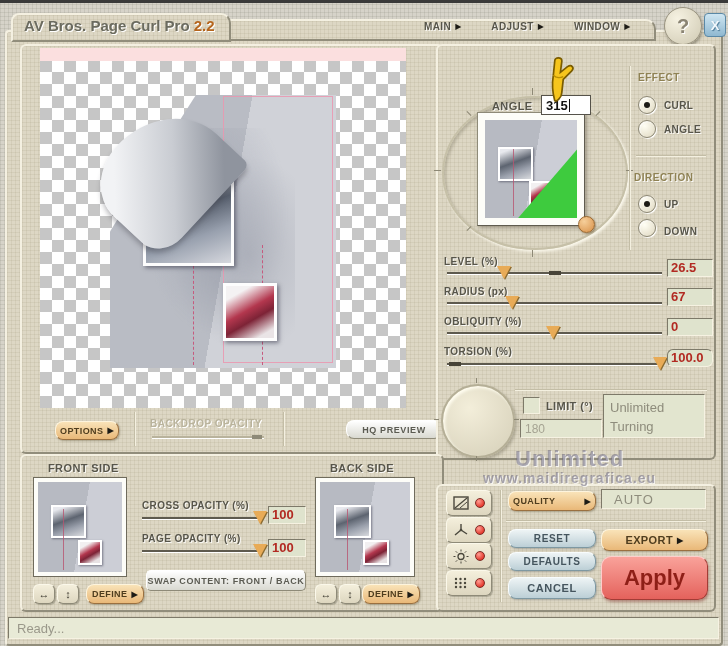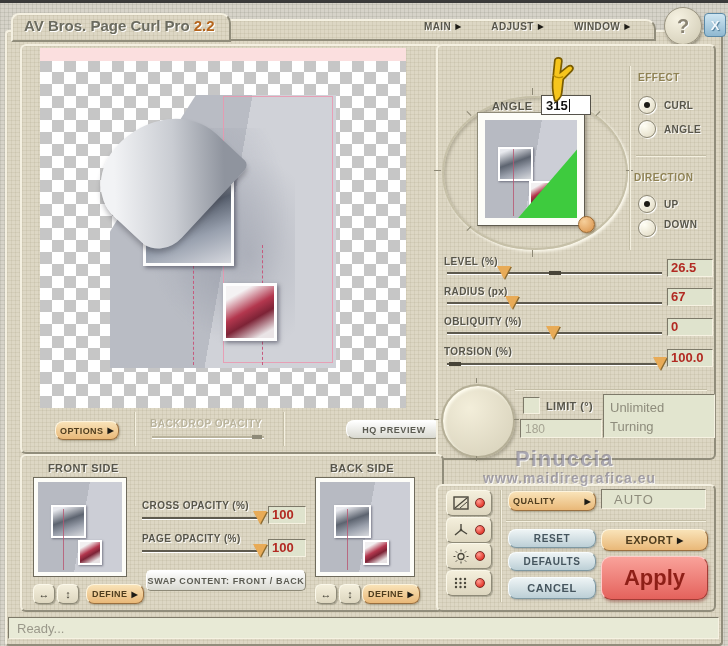--- a/index.html
+++ b/index.html
@@ -212,21 +212,21 @@
     <span class="label">ANGLE</span>
   </div>
   <div class="abs divider-h" style="left:636px;top:155px;width:70px;"></div>
   <div class="abs gold-label" style="left:634px;top:172px;">DIRECTION</div>
   <div class="abs" style="left:638px;top:195px;display:flex;align-items:center;gap:8px;">
     <span class="radio">
         <span class="dot"></span>
       </span>
     <span class="label">UP</span>
   </div>
-  <div class="abs" style="left:638px;top:219px;display:flex;align-items:flex-start;gap:8px;">
+  <div class="abs" style="left:638px;top:219px;display:flex;align-items:flex-end;gap:8px;">
     <span class="radio"></span>
     <span class="label">DOWN</span>
   </div>
 
   <div class="abs label" style="left:444px;top:256px;">LEVEL (%)</div>
   <div class="abs track" style="left:447px;top:272px;width:215px;">
     <div class="abs notch" style="left:102px;top:-1px;"></div>
     <div class="abs thumb" style="left:50px;top:-6px;"></div>
   </div>
   <div class="abs value-box" style="left:667px;top:259px;width:38px;">26.5</div>
@@ -241,42 +241,42 @@
   <div class="abs track" style="left:447px;top:332px;width:215px;">
     <div class="abs thumb" style="left:99px;top:-6px;"></div>
   </div>
   <div class="abs value-box" style="left:667px;top:318px;width:38px;">0</div>
 
   <div class="abs label" style="left:444px;top:346px;">TORSION (%)</div>
   <div class="abs track" style="left:447px;top:363px;width:215px;">
     <div class="abs notch" style="left:2px;top:-1px;"></div>
     <div class="abs thumb" style="left:206px;top:-6px;"></div>
   </div>
-  <div class="abs value-box" style="left:667px;top:349px;width:38px;">100.0</div>
+  <div class="abs value-box" style="left:667px;top:349px;width:38px;border-radius:6px;">100.0</div>
 
   <div class="abs divider-h" style="left:515px;top:389px;width:192px;"></div>
 
   <div class="abs" style="left:441px;top:384px;width:70px;height:70px;border-radius:50%;
               background:radial-gradient(circle at 38% 32%, #f3eeda, #d5cfb8);
               border:2px solid #b5af97;box-shadow:inset 2px 2px 3px #fffdf0, 2px 2px 3px rgba(110,105,85,.4);"></div>
   <div class="tick" style="left:476px;top:378px;width:1px;height:5px;"></div>
   <div class="tick" style="left:476px;top:456px;width:1px;height:5px;"></div>
   <div class="tick" style="left:434px;top:419px;width:5px;height:1px;"></div>
   <div class="tick" style="left:514px;top:419px;width:5px;height:1px;"></div>
 
   <div class="abs inset" style="left:523px;top:397px;width:15px;height:15px;"></div>
   <div class="abs label" style="left:546px;top:400px;font-size:11px;">LIMIT (°)</div>
   <div class="abs inset" style="left:520px;top:419px;width:76px;height:17px;display:flex;align-items:center;padding-left:4px;">
     <span style="font-size:12px;color:#a5a392;">180</span>
   </div>
-  <div class="abs inset" style="left:603px;top:394px;width:112px;height:44px;padding:3px 6px;box-sizing:border-box;">
+  <div class="abs inset" style="left:603px;top:394px;width:102px;height:44px;padding:3px 6px;box-sizing:border-box;">
     <span style="font-size:13px;color:#8e8c7c;line-height:18px;">Unlimited Turning</span>
   </div>
 
-  <div class="abs watermark" style="left:515px;top:446px;font-size:22px;z-index:5;">Pinuccia</div>
+  <div class="abs watermark" style="left:515px;top:446px;font-size:22px;z-index:5;">Unlimited</div>
   <div class="abs watermark" style="left:483px;top:470px;font-size:14px;z-index:5;">www.maidiregrafica.eu</div>
 
   <div class="abs paper raised" style="left:20px;top:454px;width:420px;height:154px;"></div>
 
   <div class="abs label" style="left:48px;top:462px;font-size:11px;">FRONT SIDE</div>
   <div class="abs label" style="left:330px;top:462px;font-size:11px;">BACK SIDE</div>
 
   <div class="abs" style="left:33px;top:477px;width:94px;height:100px;background:#fdfdf8;border:1px solid #6f6b5c;padding:4px;box-sizing:border-box;">
     <div class="mini-art" style="position:relative;width:100%;height:100%;">
       <div class="eye-sq" style="left:16%;top:26%;width:36%;height:32%;"></div>

